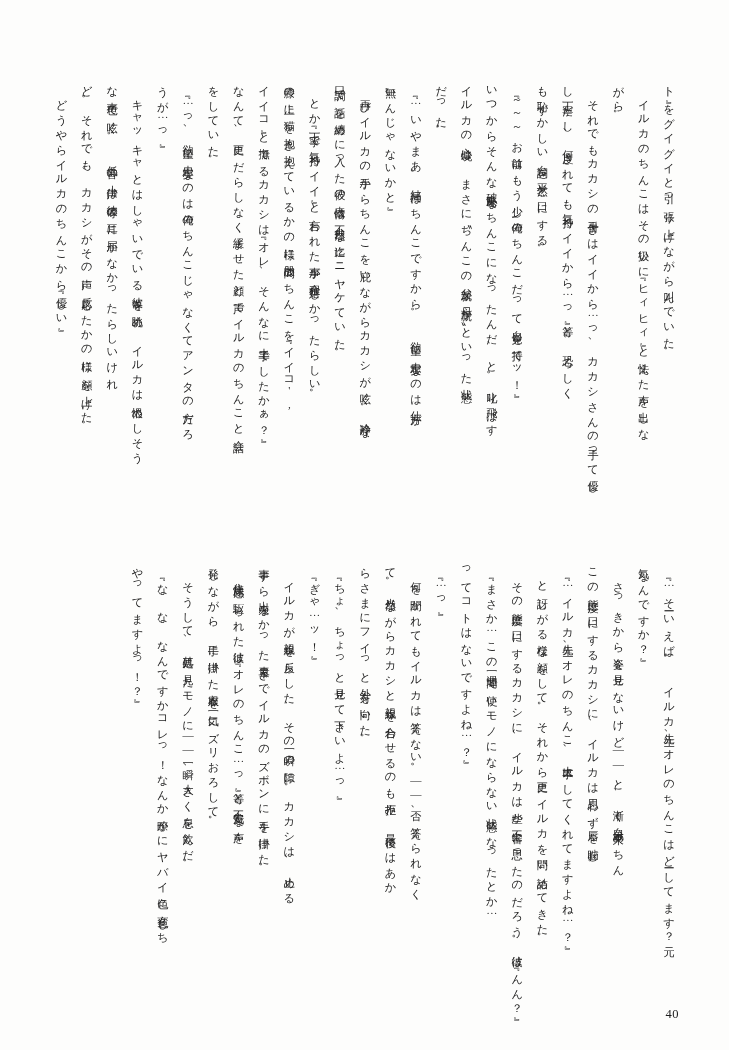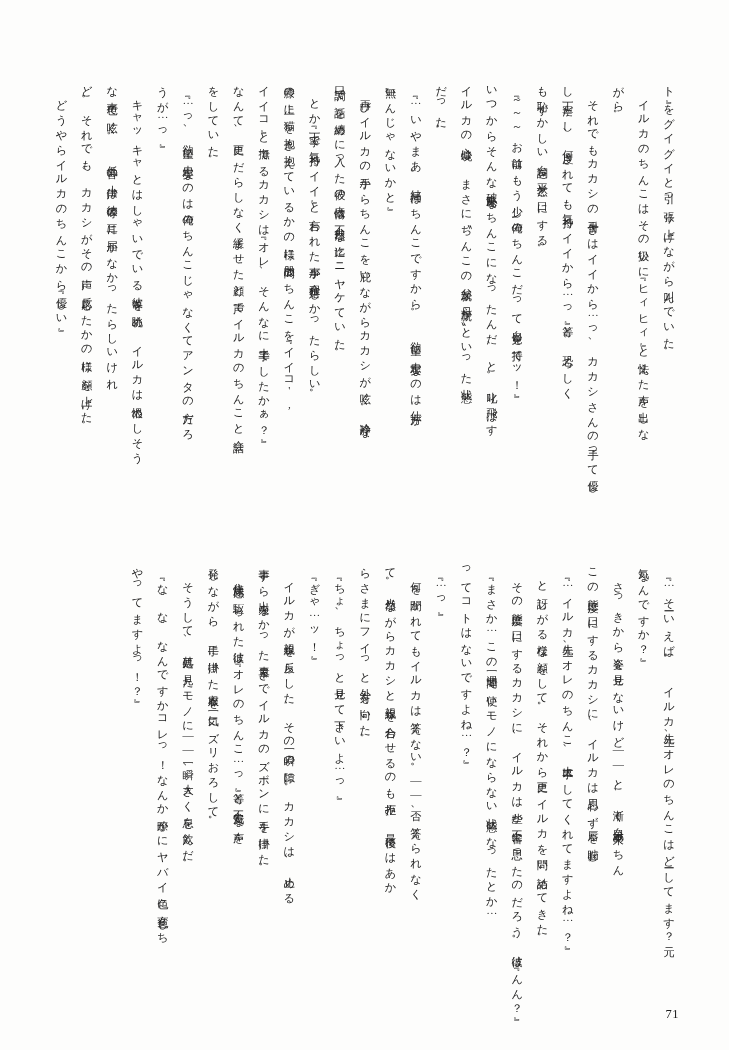--- a/index.html
+++ b/index.html
@@ -108,15 +108,15 @@
       <div class="col">　『ぎゃ…ッ！』</div>
       <div class="col">　イルカが視線を反らした、その一瞬の隙に。カカシは、止める</div>
       <div class="col">事すら出来なかった素早さでイルカのズボンに手を掛けた。</div>
       <div class="col">　焦燥感に駆られた彼は『オレのちんこ…っ』等と不安気な声を</div>
       <div class="col">発しながら、手に掛けた衣服を一気にズリおろして。</div>
       <div class="col">　そうして、其処に見たモノに――一瞬、大きく息を飲んだ。</div>
       <div class="col">　『な、な、なんですかコレっ！なんか瞭かにヤバイ色に変色しち</div>
       <div class="col">やってますよっ！？』</div>
     </div>
 
-  <div class="page-number">71</div>
+  <div class="page-number">40</div>
 
 </div>
 
 </body></html>

